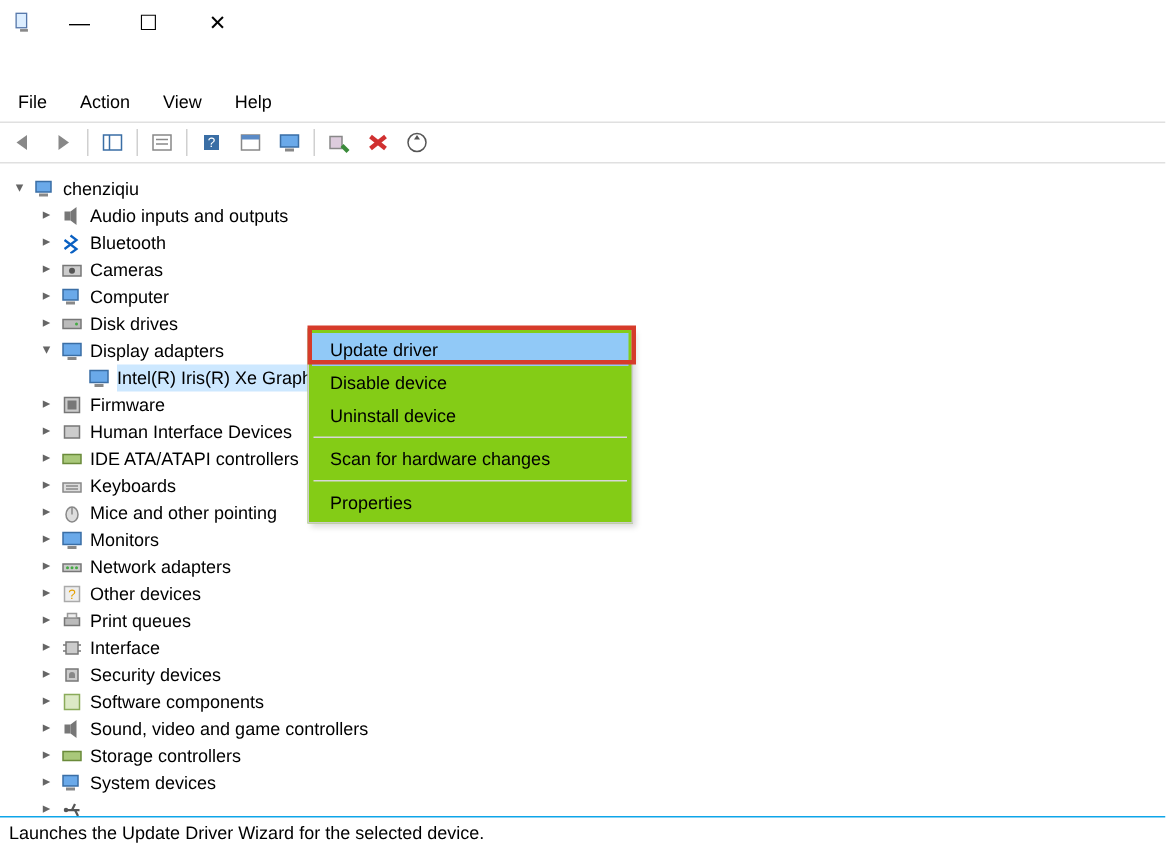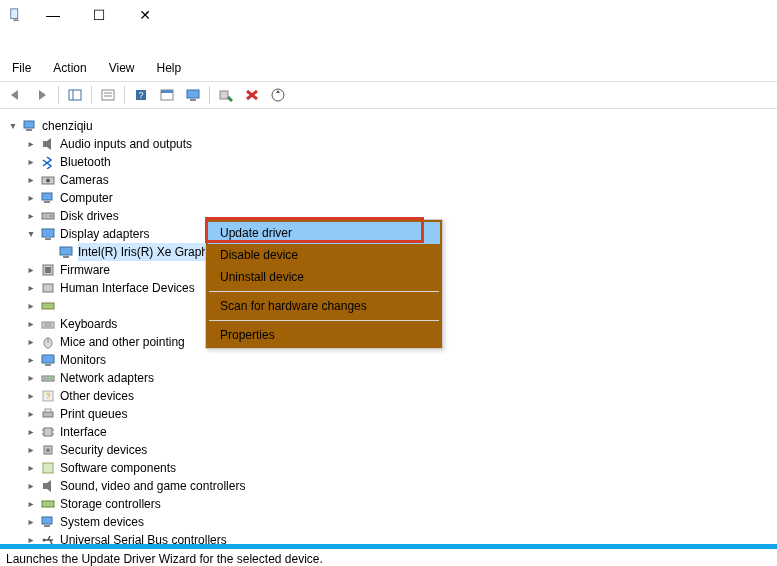--- a/index.html
+++ b/index.html
@@ -13,26 +13,26 @@
   .menubar span { padding: 2px 4px; }
   .toolbar { border-top: 1px solid #e0e0e0; border-bottom: 1px solid #e0e0e0; height: 28px; display: flex; align-items: center; padding: 0 4px; gap: 2px; }
   .tb { width: 24px; height: 22px; display: flex; align-items: center; justify-content: center; }
   .tsep { width: 1px; height: 18px; background: #d0d0d0; margin: 0 2px; }
   .tree { padding: 8px 6px; height: 460px; overflow: auto; line-height: 18px; position:relative;}
   .node { display: flex; align-items: center; height: 18px; white-space: nowrap; }
   .ind { width: 18px; display:inline-block; }
   .exp { width: 14px; display:inline-flex; justify-content:center; color:#666; font-size:10px; }
   .nicon { width: 16px; height: 16px; margin: 0 4px 0 2px; display:inline-flex; align-items:center; justify-content:center; }
   .selected { background: #cde8ff; }
-  .ctxmenu { position: absolute; left: 205px; top: 219px; width: 238px; background: #a16207; border: 1px solid #cccccc; box-shadow: 2px 2px 4px rgba(0,0,0,0.15); padding: 2px; z-index:10;}
+  .ctxmenu { position: absolute; left: 205px; top: 219px; width: 217px; background: #84cc16; border: 1px solid #cccccc; box-shadow: 2px 2px 4px rgba(0,0,0,0.15); padding: 2px; z-index:10;}
   .ctxitem { padding: 4px 12px; font-size: 12px; }
   .ctxitem.hover { background: #91c9f7; }
   .ctxsep { height: 1px; background: #d7d7d7; margin: 3px 1px; }
   .highlight-box { position:absolute; left:205px; top:217px; width:219px; height:26px; border:3px solid #d63b2a; z-index:20; pointer-events:none;}
-  .statusbar { position:absolute; left:0; bottom:0; right:0; height:22px; border-top:5px solid #0ea5e9; padding:3px 6px; font-size:12px; background:#fff;}
+  .statusbar { position:absolute; left:0; bottom:0; right:0; height:22px; border-top:1px solid #0ea5e9; padding:3px 6px; font-size:12px; background:#fff;}
   svg { display:block; }
 </style>
 </head>
 <body>
 
 <div class="titlebar">
   <span class="icon">
     <svg width="14" height="14" viewBox="0 0 16 16">
         <rect x="2" y="1" width="8" height="11" fill="#ddeeff" stroke="#5577aa"></rect>
         <rect x="5" y="13" width="6" height="2" fill="#888"></rect>
@@ -229,20 +229,21 @@
         <span>Human Interface Devices</span>
       </div>
       <div class="node">
         <span class="ind"></span>
         <span class="exp">▸</span>
         <span class="nicon">
           <svg width="14" height="14">
             <rect x="1" y="4" width="12" height="6" fill="#a9c87a" stroke="#6a8a3a"></rect>
           </svg>
         </span>
+        <span>IDE ATA/ATAPI controllers</span>
       </div>
       <div class="node">
         <span class="ind"></span>
         <span class="exp">▸</span>
         <span class="nicon">
           <svg width="14" height="14">
             <rect x="1" y="5" width="12" height="6" fill="#ddd" stroke="#888"></rect>
             <line x1="3" y1="7" x2="11" y2="7" stroke="#888"></line>
             <line x1="3" y1="9" x2="11" y2="9" stroke="#888"></line>
           </svg>
@@ -377,21 +378,20 @@
         <span class="ind"></span>
         <span class="exp">▸</span>
         <span class="nicon">
           <svg width="14" height="14">
             <circle cx="3" cy="7" r="1.5" fill="#555"></circle>
             <line x1="3" y1="7" x2="12" y2="7" stroke="#555" stroke-width="1.5"></line>
             <line x1="7" y1="7" x2="9" y2="3" stroke="#555" stroke-width="1.5"></line>
             <line x1="9" y1="7" x2="11" y2="11" stroke="#555" stroke-width="1.5"></line>
           </svg>
         </span>
-        <span>Universal Serial Bus controllers</span>
       </div>
     </div>
 </div>
 
 <div class="ctxmenu">
   <div id="ctx-items">
       <div class="ctxitem hover">Update driver</div>
       <div class="ctxitem">Disable device</div>
       <div class="ctxitem">Uninstall device</div>
       <div class="ctxsep"></div>

